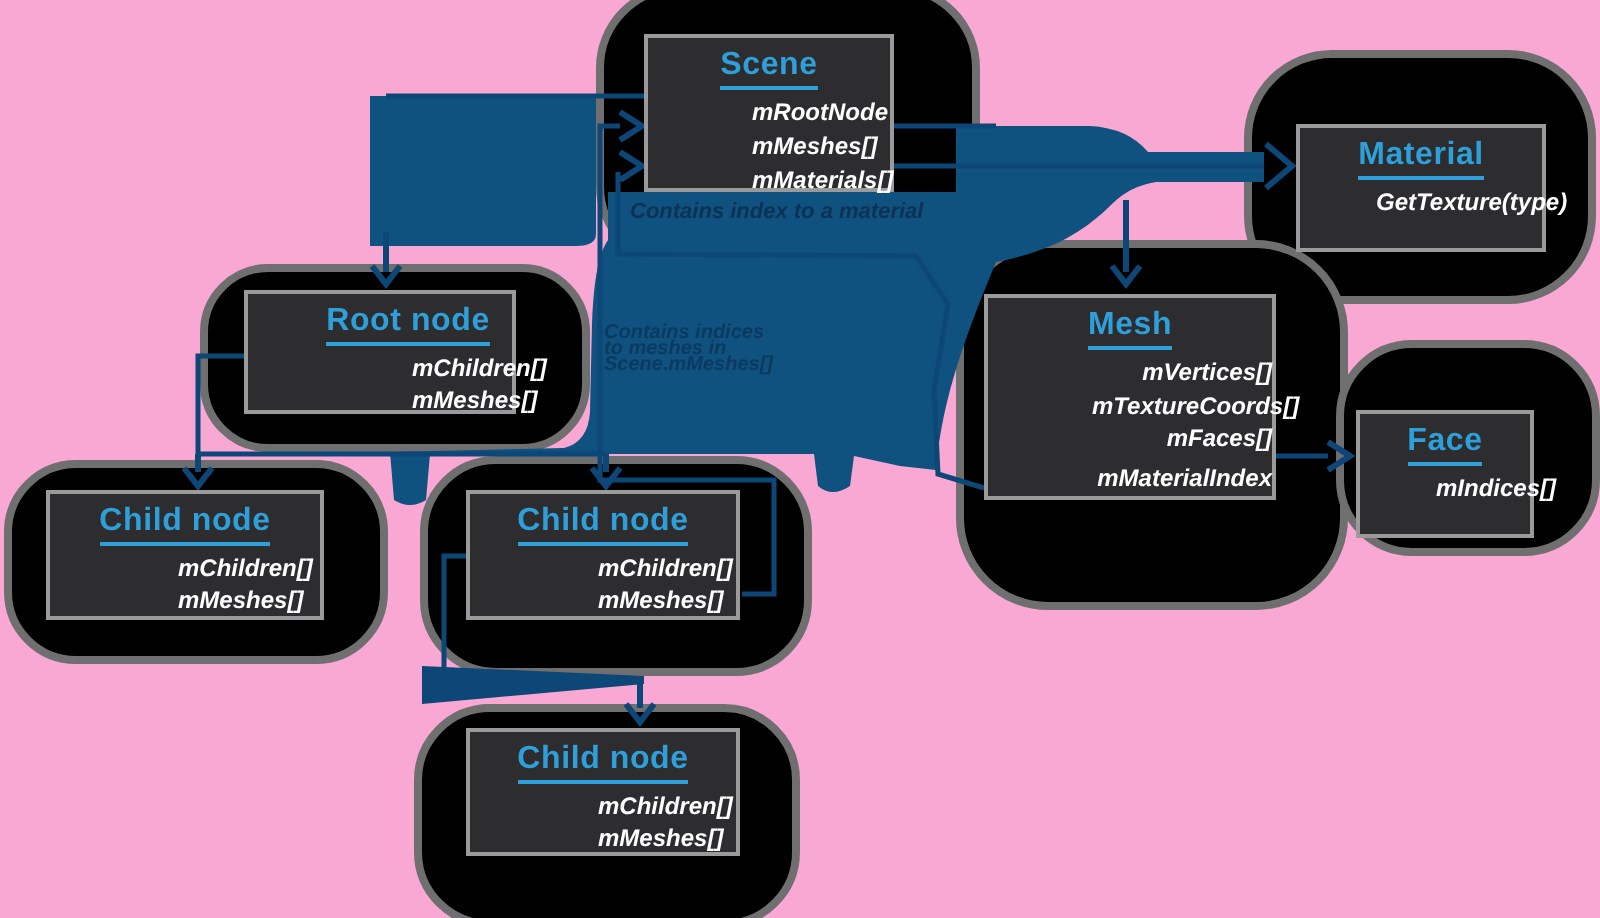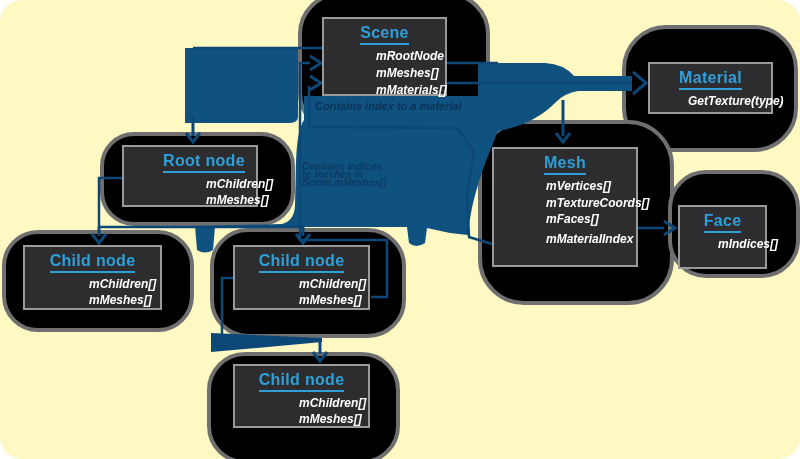--- a/index.html
+++ b/index.html
@@ -1,43 +1,43 @@
 <!DOCTYPE html>
 <html style="--accent: #2e9fd8; --swoosh: #0f517f; --connector: #0d4778; --box-bg: #2d2d2f; --box-border: #9a9a9a; --blob: #000000; --blob-border: #6f6f6f; --annotation: #0c3256; --field-text: #ffffff;"><head>
 <meta charset="utf-8">
 <style>
   :root{
     --accent:#2e9fd8; --swoosh:#0f517f; --connector:#0d4778;
     --box-bg:#2d2d2f; --box-border:#9a9a9a; --blob:#000000;
     --blob-border:#6f6f6f; --annotation:#0c3256; --field-text:#ffffff;
   }
   html,body{margin:0;padding:0;background:#fff;}
-  #stage{position:relative;width:800px;height:459px;background:#fef9c3;overflow:hidden;
-         font-family:"Liberation Sans", sans-serif;border-radius:22px;}
+  #stage{position:relative;width:800px;height:459px;background:#f9a8d4;overflow:hidden;
+         font-family:"Liberation Sans", sans-serif;}
   .blob{position:absolute;background:var(--blob);border:4px solid var(--blob-border);box-sizing:border-box;}
   #svg-layer{position:absolute;left:0;top:0;width:800px;height:459px;z-index:3;}
   .node{position:absolute;z-index:4;background:var(--box-bg);border:2px solid var(--box-border);
         box-sizing:border-box;padding-top:3px;}
   .node-title{text-align:center;margin:2px 0 3px 0;}
   .node-title span{display:inline-block;color:var(--accent);font-weight:bold;font-size:16px;
         border-bottom:2px solid var(--accent);padding-bottom:1px;letter-spacing:.3px;}
   .fields{padding-left:14px;margin-left:38px;}
   .fields.centered{padding-left:0;text-align:center;}
   .node-field{color:var(--field-text);font-weight:bold;font-style:italic;font-size:12px;line-height:16px;}
   #node-scene .node-field{line-height:17px;}
-  #node-mesh .node-field{line-height:16.5px;}
+  #node-mesh .node-field{line-height:16.5px;text-align:right;}
   #node-mesh .node-field.gap{margin-top:3px;}
   .annotation{position:absolute;z-index:5;color:var(--annotation);font-weight:bold;font-style:italic;}
   #ann-material{left:315px;top:101px;width:170px;font-size:11px;line-height:11.5px;}
   #ann-material .u{text-decoration:underline;}
   #ann-mesh{left:302px;top:163px;width:110px;font-size:10px;line-height:8px;opacity:.75;}
   
   #node-scene {left:322px;top:17px;width:125px;height:79px;}
-  #node-material{left:648px;top:62px;width:125px;height:52px;}
-  #node-mesh {left:492px;top:147px;width:146px;height:120px;}
+  #node-material{left:648px;top:62px;width:125px;height:64px;}
+  #node-mesh {left:492px;top:147px;width:146px;height:103px;}
   #node-face {left:678px;top:205px;width:89px;height:64px;}
   #node-root {left:122px;top:145px;width:136px;height:62px;padding-left:28px;}
   #node-child-left {left:23px;top:245px;width:139px;height:65px;}
   #node-child-middle{left:233px;top:245px;width:137px;height:65px;}
   #node-child-bottom{left:233px;top:364px;width:137px;height:64px;}
   #node-root .fields{padding-left:16px;}
   #node-child-left .fields,#node-child-middle .fields,#node-child-bottom .fields{padding-left:26px;}
   
   #blob-scene {left:298px;top:-8px;width:192px;height:143px;border-radius:42px;}
   #blob-material {left:622px;top:25px;width:176px;height:127px;border-radius:44px;}

